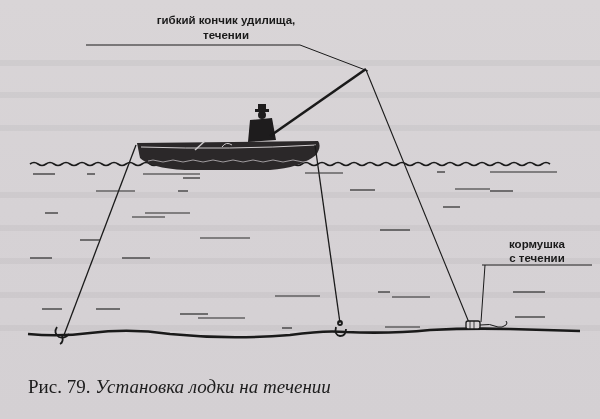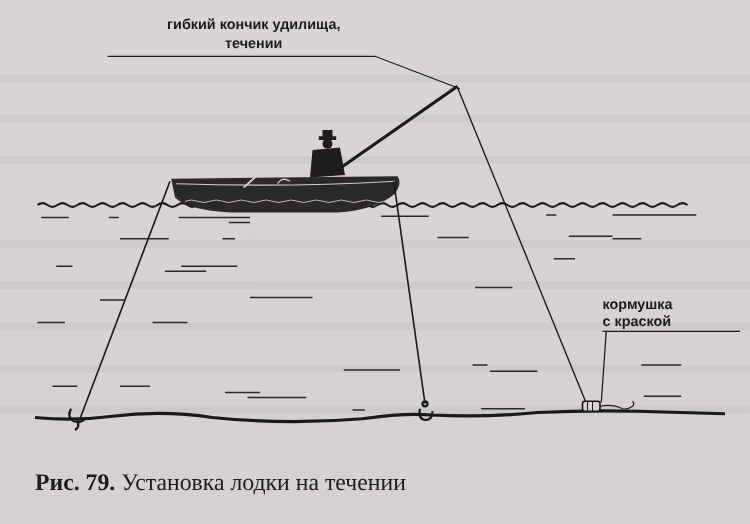--- a/index.html
+++ b/index.html
@@ -12,35 +12,35 @@
     .page {
       position: absolute; left: 0; top: 0; width: 600px; height: 419px;
       background: linear-gradient(180deg, #d9d5d7 0%, #d6d2d5 50%, #d4d0d3 100%);
     }
     .bleed {
       position: absolute; left: 0; width: 600px; height: 6px;
       background: rgba(150,145,150,0.12);
     }
     svg.art { position: absolute; left: 0; top: 0; }
     .label-rod {
-      position: absolute; left: 78px; top: 13px; width: 250px;
+      position: absolute; left: 101px; top: 13px; width: 250px;
       text-align: center; font-weight: bold; font-size: 11.5px; line-height: 15px;
       color: #1a1a1a;
     }
     .label-feeder {
       position: absolute; left: 482px; top: 237px; width: 110px;
-      font-weight: bold; font-size: 11.5px; line-height: 14px;
+      text-align: center; font-weight: bold; font-size: 11.5px; line-height: 14px;
       color: #1a1a1a;
     }
     .caption {
       position: absolute; left: 28px; top: 376px; font-size: 19px; color: #1c1c1c;
       font-family: "Liberation Serif", serif;
     }
-    .caption .num { font-weight: bold; }
-    .caption .txt { }
+    .caption .num { font-weight: normal; }
+    .caption .txt { font-style: italic; }
   </style>
 </head>
 <body>
 
 <div class="page">
   <div class="bleed" style="top:60px"></div>
   <div class="bleed" style="top:92px"></div>
   <div class="bleed" style="top:125px"></div>
   <div class="bleed" style="top:192px"></div>
   <div class="bleed" style="top:225px"></div>
@@ -132,19 +132,19 @@
   </g>
 </svg>
 
 <div class="label-rod">
   <div>гибкий кончик удилища,</div>
   <div>течении</div>
 </div>
 
 <div class="label-feeder">
   <div>кормушка</div>
-  <div>с краской</div>
+  <div>с течении</div>
 </div>
 
 <div class="caption">
   <span class="num">Рис. 79.</span>
   <span class="txt">Установка лодки на течении</span>
 </div>
 
 </body></html>

